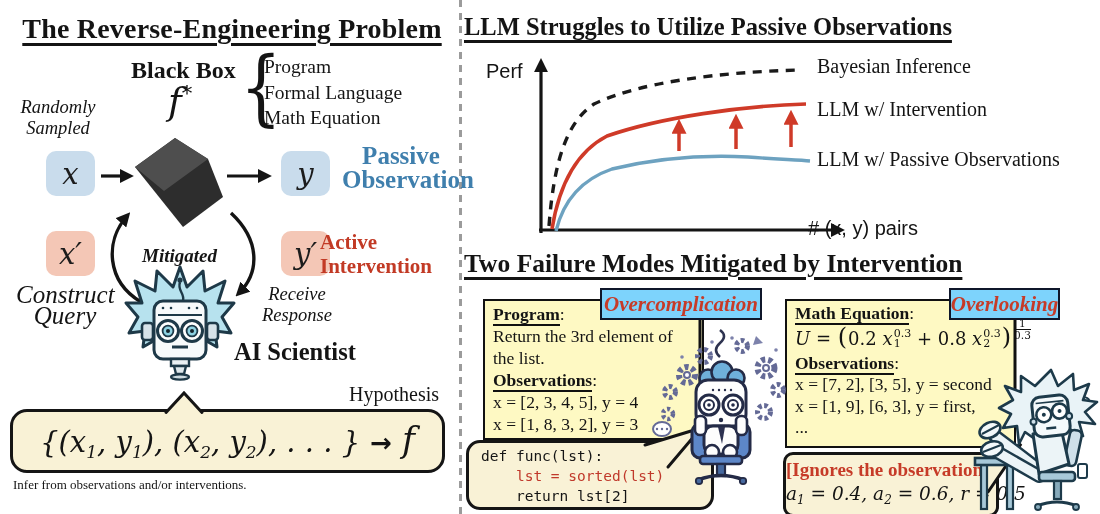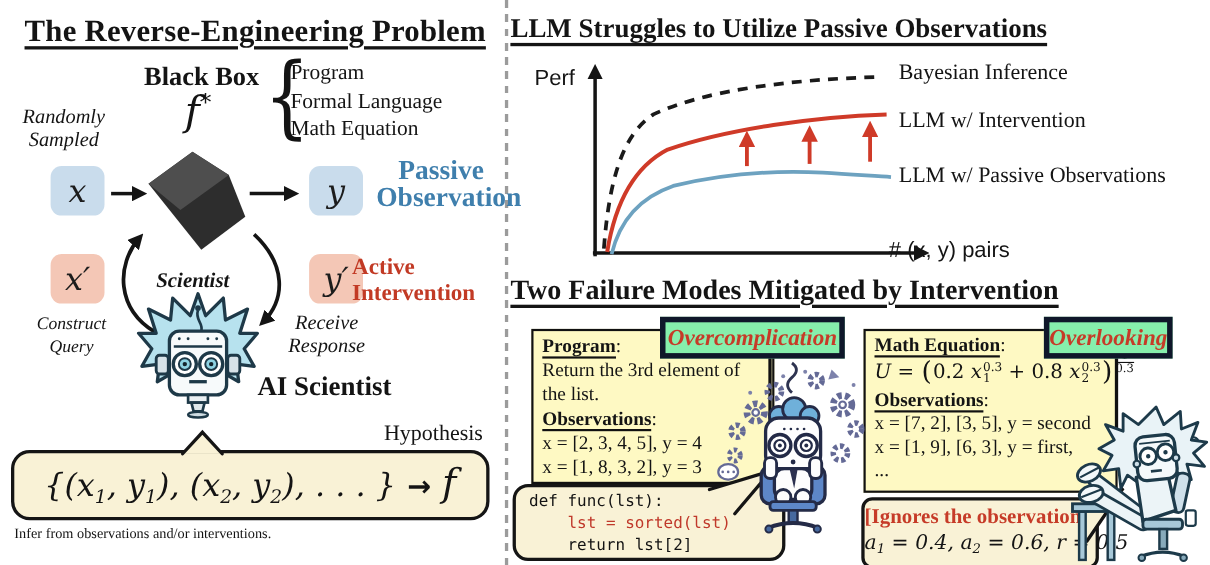--- a/index.html
+++ b/index.html
@@ -22,21 +22,21 @@
   #randomly{left:6px;top:97px;width:104px;text-align:center;font-style:italic;font-size:18.5px;line-height:20.5px;}
   .chip{position:absolute;width:49px;height:45px;border-radius:10px;display:flex;align-items:center;
         justify-content:center;font-style:italic;font-size:29px;font-family:"DejaVu Serif",serif;color:#1c1c1c;}
   #chip-x{left:46px;top:151px;}
   #chip-y{left:281px;top:151px;}
   #chip-xp{left:46px;top:231px;}
   #chip-yp{left:281px;top:231px;}
   #passive{left:342px;top:144px;width:118px;text-align:center;font-weight:bold;font-size:25px;line-height:23.5px;}
   #active{left:320px;top:231px;width:122px;text-align:left;font-weight:bold;font-size:21px;line-height:23.5px;}
   #intervene{left:142px;top:245px;font-style:italic;font-weight:bold;font-size:19px;}
-  #construct{left:16px;top:284px;width:98px;text-align:center;font-style:italic;font-size:16px;line-height:21px;}
+  #construct{left:16px;top:284px;width:98px;text-align:center;font-style:italic;font-size:25px;line-height:21px;}
   #receive{left:250px;top:284px;width:94px;text-align:center;font-style:italic;font-size:18.5px;line-height:21px;}
   #ai-scientist{left:215px;top:338px;font-size:24.5px;font-weight:bold;margin-left:19px;}
   #hypothesis{left:349px;top:383px;font-size:20px;}
   #bubble-hyp{left:10px;top:409px;width:429px;height:58px;border:3px solid #151515;border-radius:17px;
               display:flex;align-items:center;justify-content:center;}
   .yellow{background:#f9f2d6;}
   #formula{font-style:italic;font-size:29px;font-family:"DejaVu Serif",serif;}
   #formula .sb{font-size:17px;vertical-align:-6px;}
   #formula .arr{font-style:normal;font-weight:bold;font-size:26px;margin:0 10px;font-family:"DejaVu Sans",sans-serif;}
   #formula .ff{font-size:35px;}
@@ -49,21 +49,21 @@
   #leg0{left:817px;top:55px;}
   #leg1{left:817px;top:98px;}
   #leg2{left:817px;top:148px;}
   
   .card{position:absolute;background:#fef9c3;border:2.5px solid #111;padding:2px 8px;
         font-size:17.5px;line-height:22px;}
   #card1{left:483px;top:299px;width:201px;height:133px;}
   #card2{left:785px;top:299px;width:211px;height:141px;line-height:21.5px;}
   .hd{font-weight:bold;border-bottom:2px solid #111;}
   .obs{white-space:nowrap;}
-  .tag{position:absolute;background:#86efac;border:5px solid #0f172a;display:flex;align-items:center;
+  .tag{position:absolute;background:#7dd3fc;border:2px solid #0f172a;display:flex;align-items:center;
        justify-content:center;font-style:italic;font-weight:600;font-size:21px;z-index:6;}
   #tag1{left:600px;top:288px;width:158px;height:28px;}
   #tag2{left:949px;top:288px;width:107px;height:28px;}
   #code-bubble{left:466px;top:440px;width:230px;height:61px;border:3px solid #151515;border-radius:14px;
                font-family:"DejaVu Sans Mono",monospace;font-size:14.5px;line-height:20px;padding:3px 0 0 12px;}
   #code-bubble div{white-space:pre;}
   #note-bubble{left:783px;top:452px;width:210px;height:56px;border:3px solid #151515;border-radius:10px;
                text-align:center;font-size:19px;line-height:24px;padding-top:3px;}
   #note-line2{font-style:italic;font-family:"DejaVu Serif",serif;font-size:18.5px;}
   #note-line2 .sb{font-size:12px;vertical-align:-4px;}
@@ -146,21 +146,21 @@
 
   <div class="abs" id="passive" style="color:#3f7fad">
     <div>Passive</div>
     <div>Observation</div>
   </div>
   <div class="abs" id="active" style="color:#c23a25">
     <div>Active</div>
     <div>Intervention</div>
   </div>
 
-  <div class="abs" id="intervene">Scientist</div>
+  <div class="abs" id="intervene">Mitigated</div>
 
   <div class="abs" id="construct">
     <div>Construct</div>
     <div>Query</div>
   </div>
   <div class="abs" id="receive">
     <div>Receive</div>
     <div>Response</div>
   </div>
 

